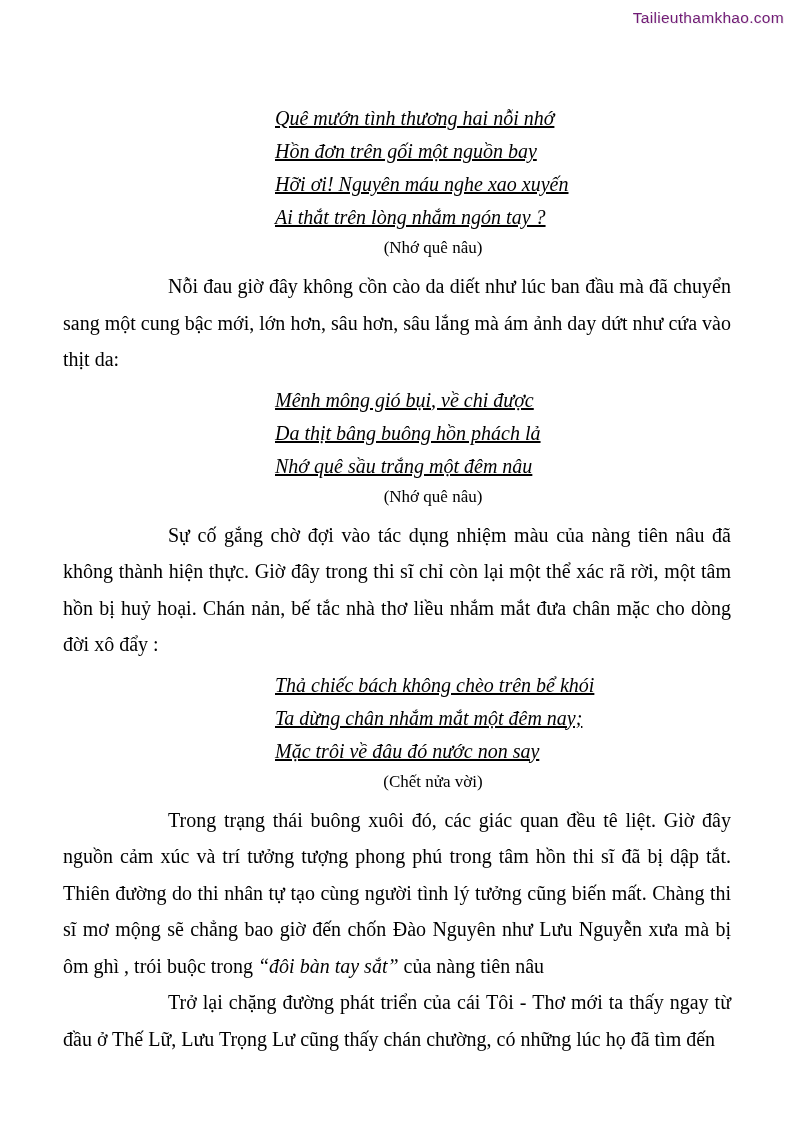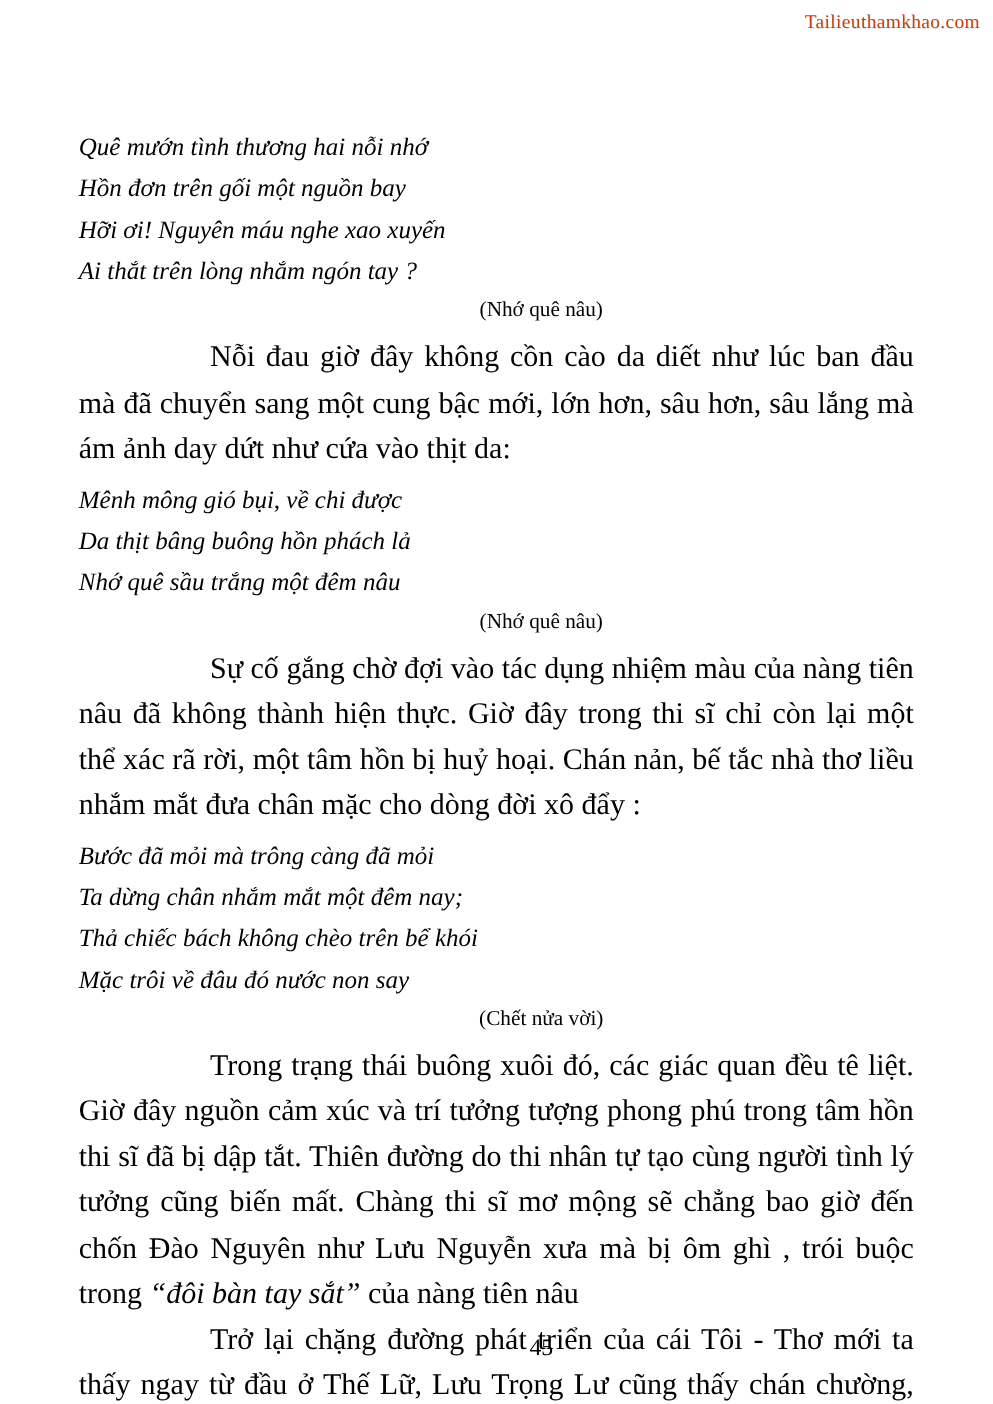--- a/index.html
+++ b/index.html
@@ -11,47 +11,49 @@
     margin: 0 auto;
     background: #ffffff;
     color: #000000;
     font-family: "Liberation Serif", "DejaVu Serif", serif;
     overflow: hidden;
   }
   .watermark {
     position: absolute;
     top: 9px;
     right: 10px;
-    font-family: Liberation Serif, serif;
+    font-family: Liberation Sans, sans-serif;
     font-size: 15.5px;
-    color: #c2410c;
+    color: #701a75;
     text-shadow: 1px 1px 0 #efefef;
     letter-spacing: 0.3px;
   }
   .content {
     position: absolute;
     top: 102px;
     left: 63px;
     width: 668px;
   }
   .poem-lines {
+    margin-left: 212px;
     font-style: italic;
     font-size: 20px;
     line-height: 33px;
     white-space: nowrap;
+    text-decoration: underline;
   }
   .attribution {
     text-align: center;
     padding-left: 72px;
     font-size: 17px;
     line-height: 27px;
     margin-bottom: 7px;
   }
   .para {
-    font-size: 24px;
+    font-size: 20px;
     line-height: 36.5px;
     text-align: justify;
     text-indent: 105px;
     font-family: Liberation Serif, serif;
   }
   .poem-block { margin-top: 6px; }
   .poem-block:first-child { margin-top: 0; }
   .quote-italic { font-style: italic; }
   .page-number {
     position: absolute;
@@ -90,29 +92,27 @@
         <div>Da thịt bâng buông hồn phách lả</div>
         <div>Nhớ quê sầu trắng một đêm nâu</div>
       </div>
       <div class="attribution">(Nhớ quê nâu)</div>
     </div>
 
     <p class="para">Sự cố gắng chờ đợi vào tác dụng nhiệm màu của nàng tiên nâu đã không thành hiện thực. Giờ đây trong thi sĩ chỉ còn lại một thể xác rã rời, một tâm hồn bị huỷ hoại. Chán nản, bế tắc nhà thơ liều nhắm mắt đưa chân mặc cho dòng đời xô đẩy :</p>
 
     <div class="poem-block">
       <div class="poem-lines">
-        <div>Bước đã mỏi mà trông càng đã mỏi</div>
+        <div>Thả chiếc bách không chèo trên bể khói</div>
         <div>Ta dừng chân nhắm mắt một đêm nay;</div>
-        <div>Thả chiếc bách không chèo trên bể khói</div>
         <div>Mặc trôi về đâu đó nước non say</div>
       </div>
       <div class="attribution">(Chết nửa vời)</div>
     </div>
 
     <p class="para"><span>Trong trạng thái buông xuôi đó, các giác quan đều tê liệt. Giờ đây nguồn cảm xúc và trí tưởng tượng phong phú trong tâm hồn thi sĩ đã bị dập tắt. Thiên đường do thi nhân tự tạo cùng người tình lý tưởng cũng biến mất. Chàng thi sĩ mơ mộng sẽ chẳng bao giờ đến chốn Đào Nguyên như Lưu Nguyễn xưa mà bị ôm ghì , trói buộc trong </span><span class="quote-italic">“đôi bàn tay sắt”</span><span> của nàng tiên nâu</span></p>
 
     <p class="para">Trở lại chặng đường phát triển của cái Tôi - Thơ mới ta thấy ngay từ đầu ở Thế Lữ, Lưu Trọng Lư cũng thấy chán chường, có những lúc họ đã tìm đến</p>
 
   </div>
 
-  <div class="page-number">45</div>
 
 </div>
 
 </body></html>

